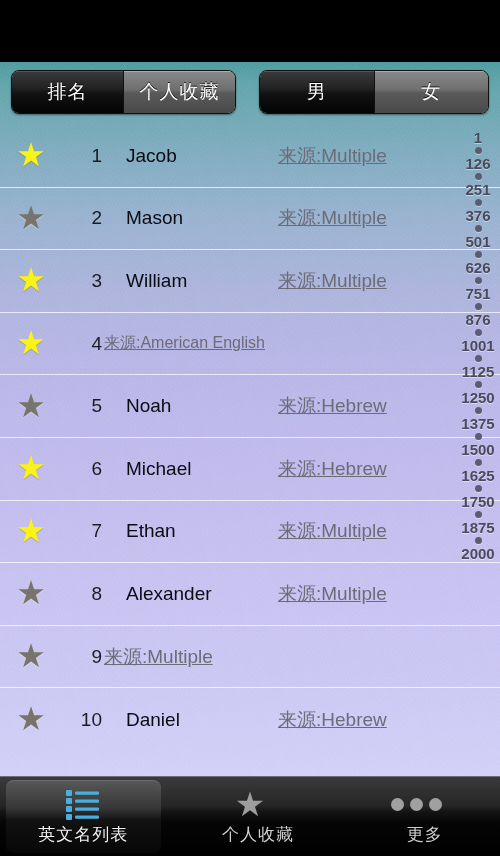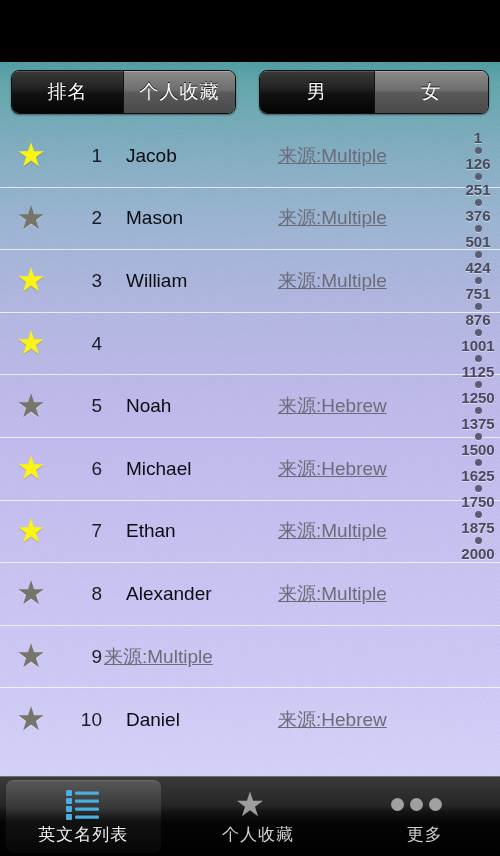--- a/index.html
+++ b/index.html
@@ -319,20 +319,21 @@
         </div>
         <div class="row">
           <div class="star fav">★</div>
           <div class="rank">3</div>
           <div class="name">William</div>
           <div class="source">来源:Multiple</div>
         </div>
         <div class="row">
           <div class="star fav">★</div>
           <div class="rank">4</div>
+          <div class="source small">来源:American English</div>
         </div>
         <div class="row">
           <div class="star unfav">★</div>
           <div class="rank">5</div>
           <div class="name">Noah</div>
           <div class="source">来源:Hebrew</div>
         </div>
         <div class="row">
           <div class="star fav">★</div>
           <div class="rank">6</div>
@@ -368,21 +369,21 @@
         <div class="idx-label">1</div>
         <div class="idx-dot"></div>
         <div class="idx-label">126</div>
         <div class="idx-dot"></div>
         <div class="idx-label">251</div>
         <div class="idx-dot"></div>
         <div class="idx-label">376</div>
         <div class="idx-dot"></div>
         <div class="idx-label">501</div>
         <div class="idx-dot"></div>
-        <div class="idx-label">424</div>
+        <div class="idx-label">626</div>
         <div class="idx-dot"></div>
         <div class="idx-label">751</div>
         <div class="idx-dot"></div>
         <div class="idx-label">876</div>
         <div class="idx-dot"></div>
         <div class="idx-label">1001</div>
         <div class="idx-dot"></div>
         <div class="idx-label">1125</div>
         <div class="idx-dot"></div>
         <div class="idx-label">1250</div>

